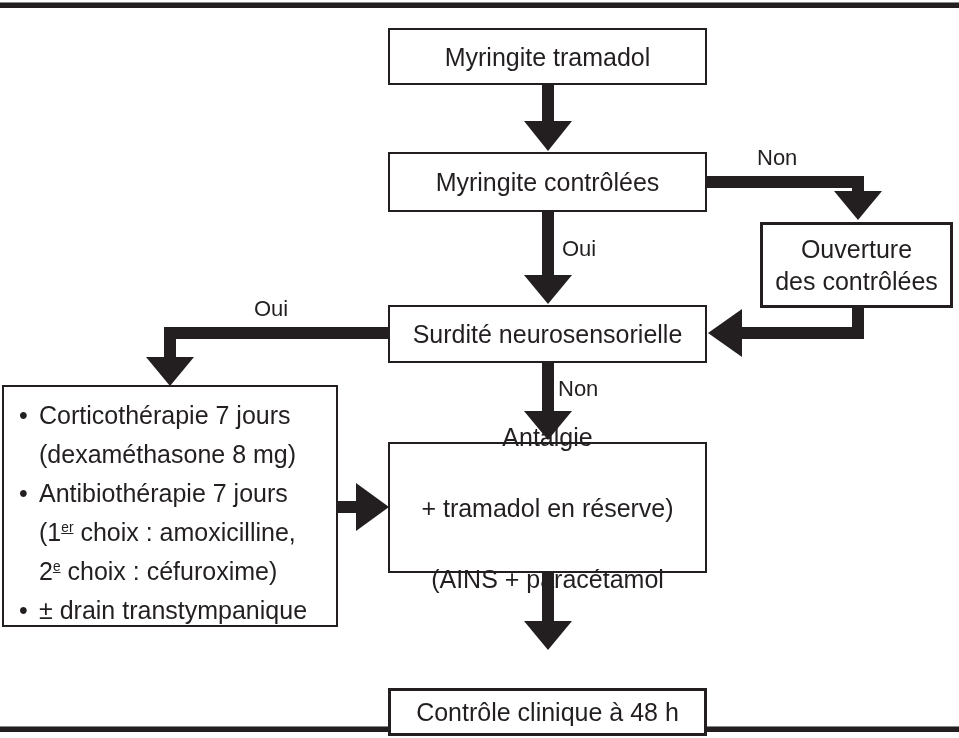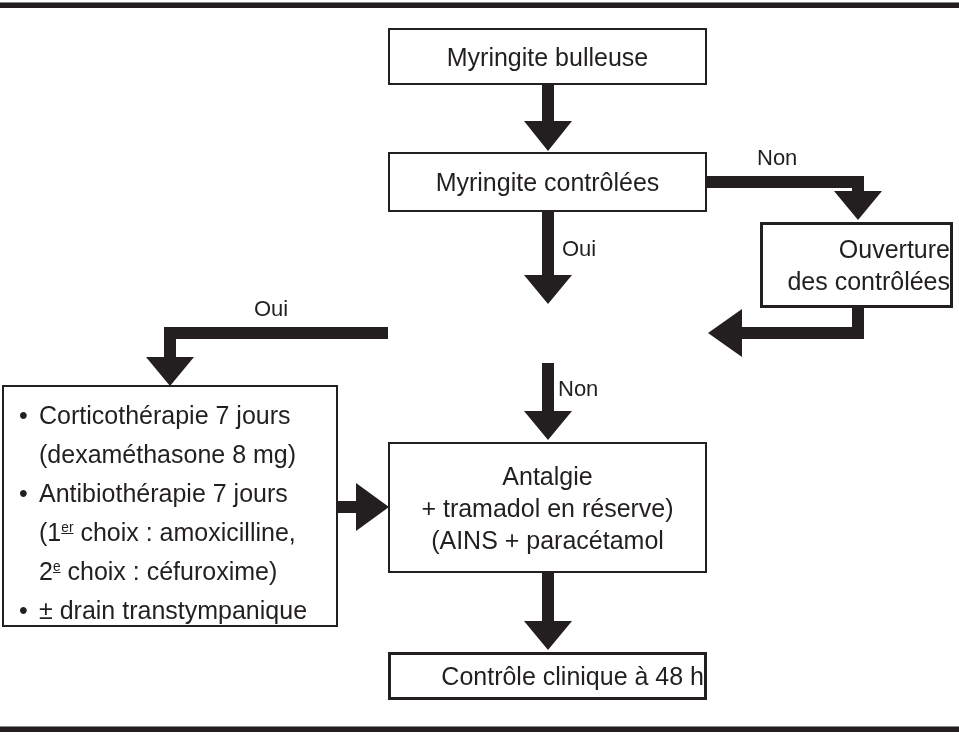--- a/index.html
+++ b/index.html
@@ -34,28 +34,28 @@
     border: 2px solid var(--ink);
     display: flex;
     flex-direction: column;
     align-items: center;
     justify-content: center;
     text-align: center;
     font-size: 25px;
     line-height: 1.28;
     z-index: 2;
   }
-  .node.thick { border-width: 3px; align-items: flex-end; }
+  .node.thick { border-width: 3px; }
 
   .node-myringite { left: 388px; top: 28px;  width: 319px; height: 57px; }
   .node-douleurs  { left: 388px; top: 152px; width: 319px; height: 60px; }
   .node-ouverture { left: 760px; top: 222px; width: 193px; height: 86px; }
   .node-surdite   { left: 388px; top: 305px; width: 319px; height: 58px; }
-  .node-antalgie  { left: 388px; top: 442px; width: 319px; height: 131px; }
-  .node-controle  { left: 388px; top: 652px; width: 319px; height: 48px; }
+  .node-antalgie  { left: 388px; top: 442px; width: 319px; height: 131px; gap: 39px; }
+  .node-controle  { left: 388px; top: 688px; width: 319px; height: 48px; }
 
   .node-treatment {
     position: absolute;
     left: 2px; top: 385px;
     width: 336px; height: 242px;
     background: var(--bg);
     border: 2px solid var(--ink);
     font-size: 25px;
     padding: 9px 6px 0 2px;
     z-index: 2;
@@ -128,32 +128,35 @@
       <polygon points="356,483 356,531 389,507"></polygon>
     </g>
 
     <g>
       <path d="M548,573 V624"></path>
       <polygon points="524,621 572,621 548,650"></polygon>
     </g>
   </svg>
 
   <div class="node node-myringite">
-    <div>Myringite bulleuse</div>
+    <div>Myringite tramadol</div>
   </div>
 
   <div class="node node-douleurs">
     <div>Myringite contrôlées</div>
   </div>
 
   <div class="node thick node-ouverture">
     <div>Ouverture</div>
     <div>des contrôlées</div>
   </div>
 
+  <div class="node node-surdite">
+    <div>Surdité neurosensorielle</div>
+  </div>
 
   <div class="node node-antalgie">
     <div>Antalgie</div>
     <div>+ tramadol en réserve)</div>
     <div>(AINS + paracétamol</div>
   </div>
 
   <div class="node thick node-controle">
     <div>Contrôle clinique à 48 h</div>
   </div>

